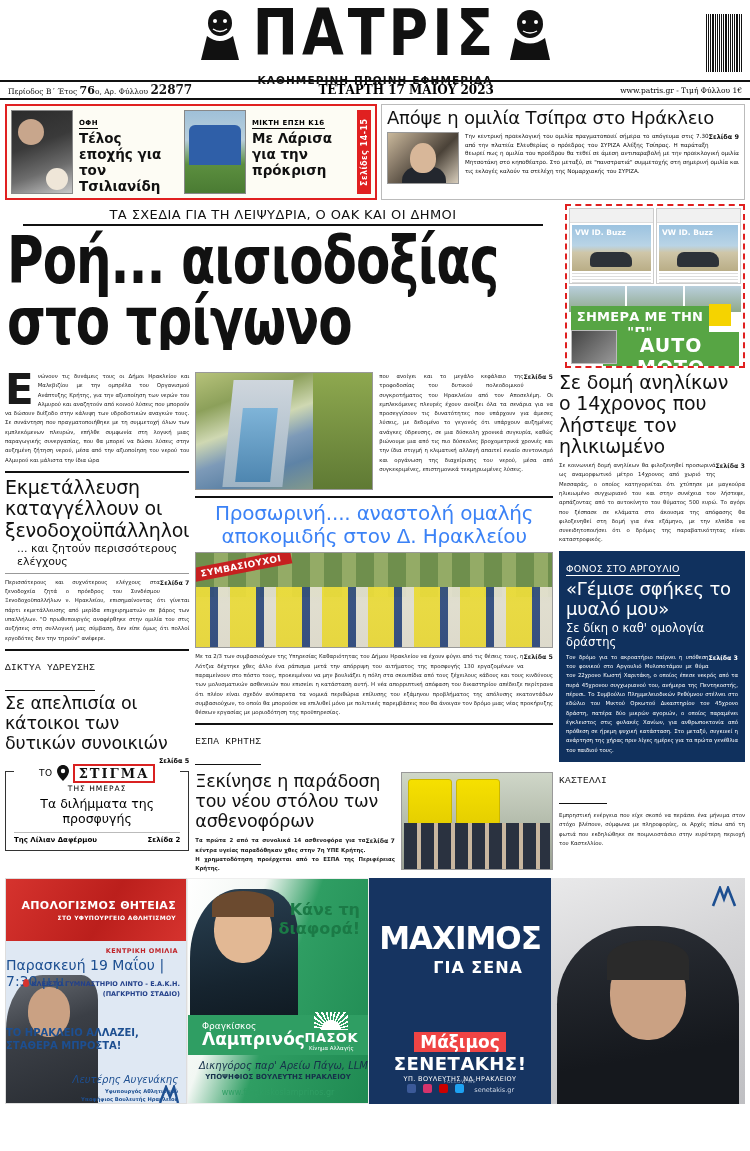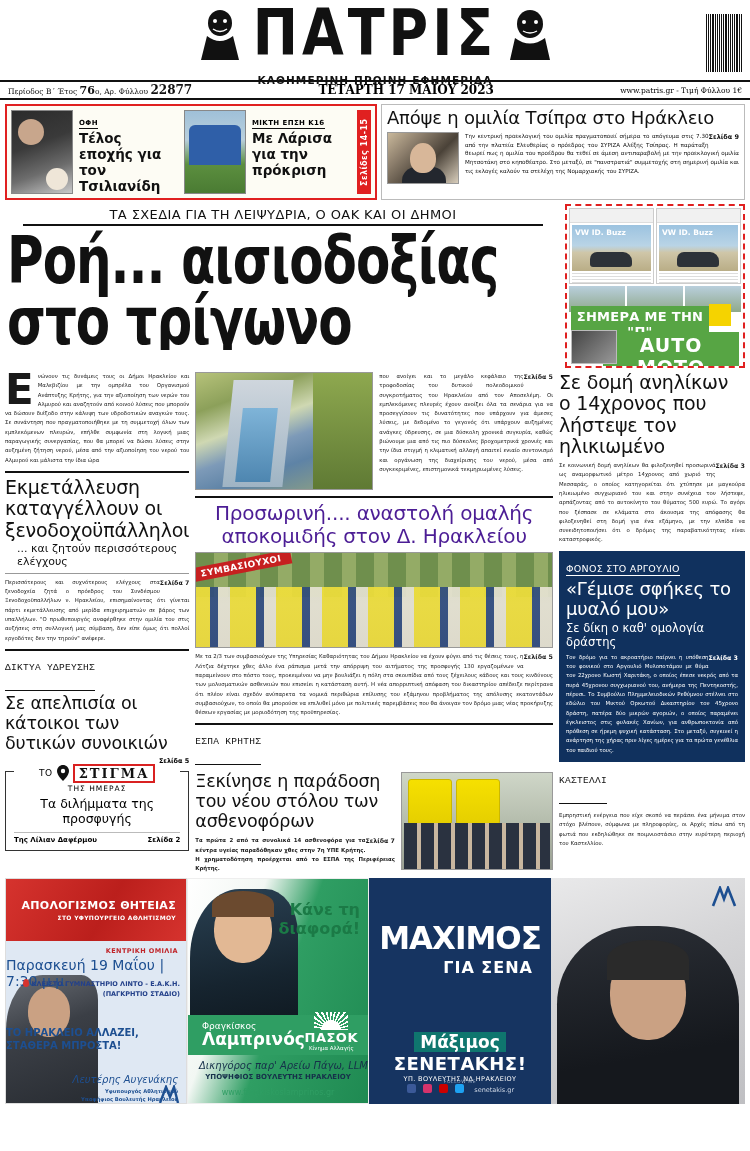--- a/index.html
+++ b/index.html
@@ -132,21 +132,21 @@
 
   .sep-rule { height:2px; background:#111; margin:6px 0 4px; }
   .thin-rule{ height:1px; background:#999; margin:5px 0 4px; }
 
   .art-head-lg { font-size:19px; line-height:1.12; color:#111; letter-spacing:-.2px; }
   .art-head-md { font-size:17.5px; line-height:1.14; color:#111; letter-spacing:-.2px; }
   .art-sub { font-size:11px; color:#111; margin-top:1px;margin-left:12px; }
   .kicker-ul { font-size:9.5px; letter-spacing:.3px; border-bottom:1px solid #111;
       display:inline-block; padding-bottom:17px; margin-bottom:3px; color:#111;font-family:Liberation Mono, monospace; }
 
-  .mid-head { text-align:center; font-size:20px; line-height:1.16; color:#4c1d95; letter-spacing:-.2px; }
+  .mid-head { text-align:center; font-size:20px; line-height:1.16; color:#3b82f6; letter-spacing:-.2px; }
   .mid-photo { width:100%; height:96px; border:1px solid #999; margin-top:4px; position:relative;
       overflow:hidden; background:linear-gradient(180deg,#b9c9a8 0%,#7f9a63 28%,#9aa79a 55%,#7d7f78 100%); }
   .mid-photo .crowd { position:absolute; left:0; right:0; bottom:0; height:64%;
       background:repeating-linear-gradient(90deg,#f2e03a 0 14px,#2e4a80 14px 22px,#e8e4d5 22px 34px,#f2e03a 34px 46px); opacity:.9; }
   .mid-photo .trees { position:absolute; left:0; right:0; top:0; height:46%;
       background:repeating-linear-gradient(90deg,#6f8f4d 0 18px,#94ab66 18px 32px); }
   .stamp { position:absolute; left:-6px; top:6px; background:#c62020; color:#fff;
       font-size:9px; font-weight:bold; padding:2px 10px; transform:rotate(-11deg);
       letter-spacing:.4px; }
 
@@ -230,24 +230,24 @@
   .ad2-pasok .pn { font-size:13px; font-weight:bold; letter-spacing:.5px; }
   .ad2-pasok .ps { font-size:5.5px; }
   .ad2-role1 { position:absolute; left:0; right:0; bottom:32px; text-align:right; font-size:10px; color:#16304a; font-style:italic;margin-top:12px;}
   .ad2-role2 { position:absolute; left:0; right:0; bottom:22px; text-align:center; font-size:7px; color:#16304a; font-weight:bold;}
   .ad2-url   { position:absolute; left:0; right:0; bottom:6px; text-align:center; font-size:8px; color:#2f9e63; }
 
   .ad3 { flex:0 0 182px; background:#163461; }
   .ad3-top { position:relative; height:150px; }
   .ad3-max { position:absolute; left:0; right:0; top:42px; text-align:center; color:#fff;
       font-size:31px; font-weight:bold; letter-spacing:-1px; }
-  .ad3-giasena { position:absolute; right:18px; top:80px; color:#fff; font-size:16px;
+  .ad3-giasena { position:absolute; right:28px; top:80px; color:#fff; font-size:16px;
       font-weight:bold; letter-spacing:1px; }
   .ad3-name-box { position:absolute; left:0; right:0; top:154px; text-align:center; }
-  .ad3-n1 { display:inline-block; background:#0f766e; color:#fff; font-size:17px; font-weight:bold;
+  .ad3-n1 { display:inline-block; background:#ef4444; color:#fff; font-size:17px; font-weight:bold;
       padding:0 6px; }
   .ad3-n2 { color:#fff; font-size:18px; font-weight:bold; letter-spacing:.5px; margin-top:1px;}
   .ad3-n3 { color:#fff; font-size:6.5px; letter-spacing:.4px; margin-top:1px;}
   .ad3-social { position:absolute; left:0; right:0; bottom:8px; text-align:center; }
   .ad3-social .sm { display:inline-block; width:9px; height:9px; border-radius:2px; margin:0 1px; vertical-align:-1px;}
   .ad3-social .url { color:#cfd8e6; font-size:6.5px; margin-left:4px; }
   .ad3-follow { position:absolute; left:0; right:0; bottom:20px; text-align:center;
       color:#9fb0c8; font-size:4.5px; letter-spacing:.6px;}
 
   .ad4 { flex:1; background:#fff; position:relative; overflow:hidden; }

